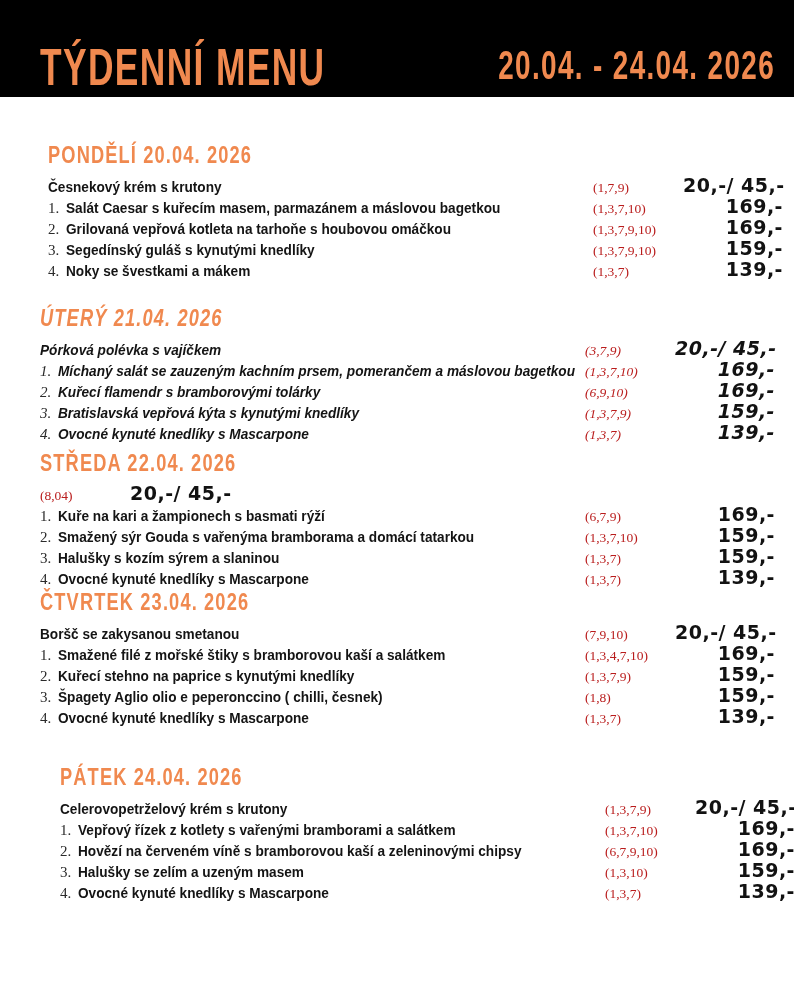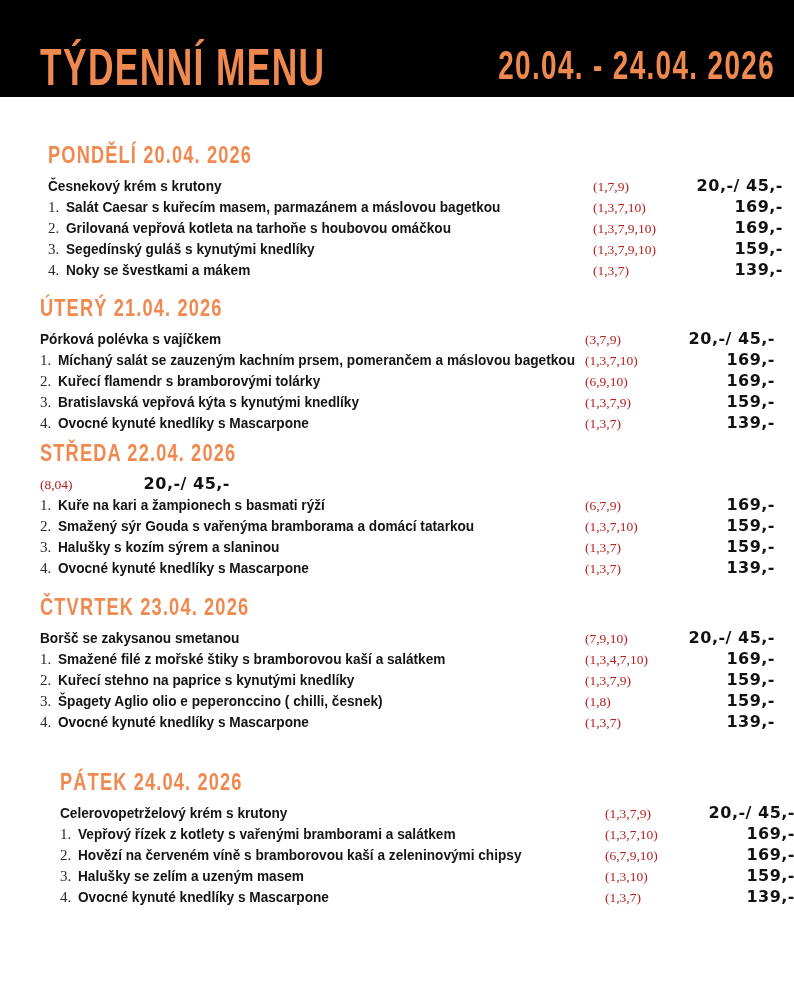--- a/index.html
+++ b/index.html
@@ -35,23 +35,23 @@
     transform: scaleX(0.68);
     transform-origin: right bottom;
     white-space: nowrap;
   }
 
   
   .menu { padding: 0 19px 0 40px; }
 
   .day { margin: 0; }
   .day:nth-of-type(1) { margin-top: 46px; margin-left: 8px; }
-  .day:nth-of-type(2) { margin-top: 16px; }
+  .day:nth-of-type(2) { margin-top: 26px; font-style: italic; }
   .day:nth-of-type(3) { margin-top: 8px; }
-  .day:nth-of-type(4) { margin-top: 17px; }
+  .day:nth-of-type(4) { margin-top: 2px; }
   .day:nth-of-type(5) { margin-top: 38px; margin-left: 20px; }
 
   .day-heading {
     margin: 0 0 8px 0;
     font-size: 24px; font-weight: bold; line-height: 24px;
     letter-spacing: 1.5px;
     color: #F0894F;
     white-space: nowrap;
   }
   .day-heading .cond {
@@ -91,21 +91,21 @@
     flex: none; width: 90px;
     font-family: "Liberation Serif", serif;
     font-size: 13.5px;
     color: #b91c1c;
     white-space: nowrap;
   }
   .row .price {
     flex: none; width: 100px;
     text-align: right;
     font-family: "DejaVu Sans", sans-serif;
-    font-size: 16px; font-weight: bold;
+    font-size: 19px; font-weight: bold;
     letter-spacing: 0.5px;
     color: #121212;
     white-space: nowrap;
   }
 </style>
 </head>
 <body>
 
 <div class="page">
   <header class="header">

